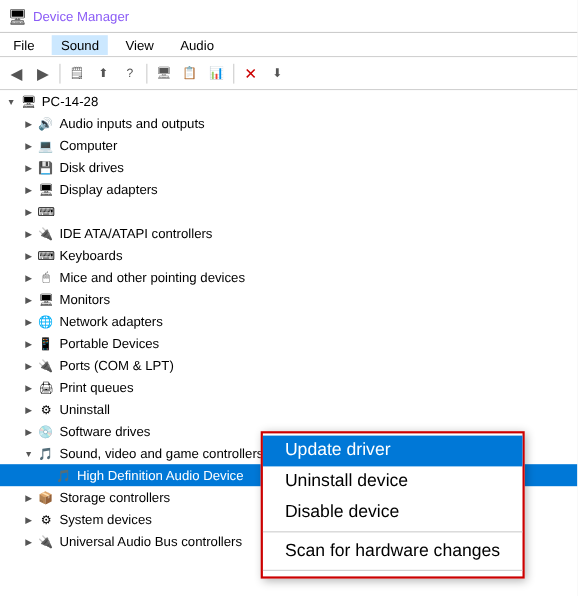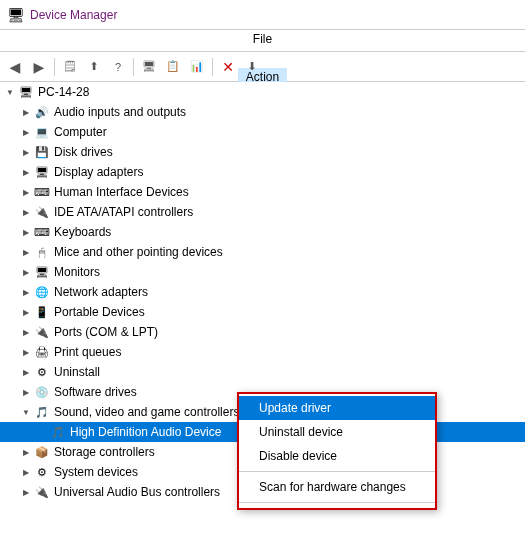--- a/index.html
+++ b/index.html
@@ -27,33 +27,32 @@
       width: 16px;
       height: 16px;
       display: flex;
       align-items: center;
       justify-content: center;
       font-size: 14px;
     }
     .title-bar-text {
       font-size: 12px;
       font-weight: normal;
-      color: #701a75;
+      color: #8b5cf6;
     }
 
     
     .menu-bar {
       background: #fff;
       height: 22px;
       display: flex;
       align-items: center;
       padding: 0 4px;
       border-bottom: 1px solid #ccc;
-      gap: 20px;
-      flex-direction: column;
+      gap: 8px;
     }
     .menu-item {
       padding: 2px 8px;
       font-size: 12px;
       cursor: pointer;
       color: #000;
     }
     .menu-item.active { background: #cce8ff; }
 
     
@@ -137,21 +136,21 @@
       left: 237px;
       background: #fff;
       border: 2px solid #cc0000;
       box-shadow: 2px 2px 8px rgba(0,0,0,0.3);
       z-index: 100;
       min-width: 200px;
       padding: 2px 0;
     }
     .ctx-item {
       padding: 5px 20px;
-      font-size: 12px;
+      font-size: 16px;
       color: #000;
       cursor: pointer;
       white-space: nowrap;
     }
     .ctx-item.highlighted {
       background: #0078d7;
       color: #fff;
     }
     .ctx-separator {
       height: 1px;
@@ -186,23 +185,23 @@
 </head>
 <body>
 
 <div class="title-bar">
   <span class="title-bar-icon">🖥</span>
   <span class="title-bar-text">Device Manager</span>
 </div>
 
 <div class="menu-bar">
   <span class="menu-item">File</span>
-  <span class="menu-item active">Action</span>
+  <span class="menu-item active">Sound</span>
   <span class="menu-item">View</span>
-  <span class="menu-item">Mice</span>
+  <span class="menu-item">Audio</span>
 </div>
 
 <div class="toolbar">
   <div class="toolbar-btn">◀</div>
   <div class="toolbar-btn">▶</div>
   <div class="toolbar-sep"></div>
   <div class="toolbar-btn" style="font-size:11px;">🗒</div>
   <div class="toolbar-btn" style="font-size:11px;">⬆</div>
   <div class="toolbar-btn" style="font-size:11px;">?</div>
   <div class="toolbar-sep"></div>
@@ -242,21 +241,20 @@
 
   <div class="tree-item" style="padding-left:18px;">
     <span class="expand-btn">▶</span>
     <span class="item-icon icon-display"></span>
     <span class="item-text">Display adapters</span>
   </div>
 
   <div class="tree-item" style="padding-left:18px;">
     <span class="expand-btn">▶</span>
     <span class="item-icon icon-hid"></span>
-    <span class="item-text">Human Interface Devices</span>
   </div>
 
   <div class="tree-item" style="padding-left:18px;">
     <span class="expand-btn">▶</span>
     <span class="item-icon icon-ide"></span>
     <span class="item-text">IDE ATA/ATAPI controllers</span>
   </div>
 
   <div class="tree-item" style="padding-left:18px;">
     <span class="expand-btn">▶</span>

